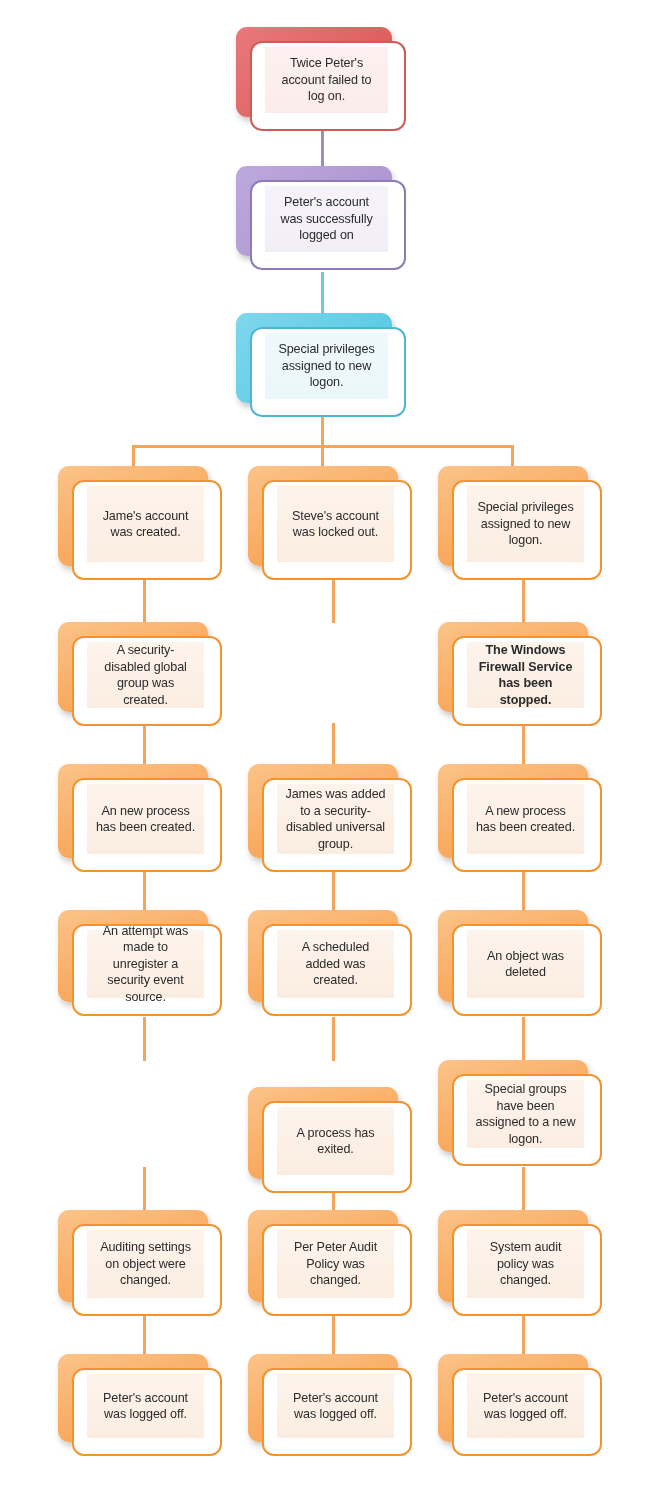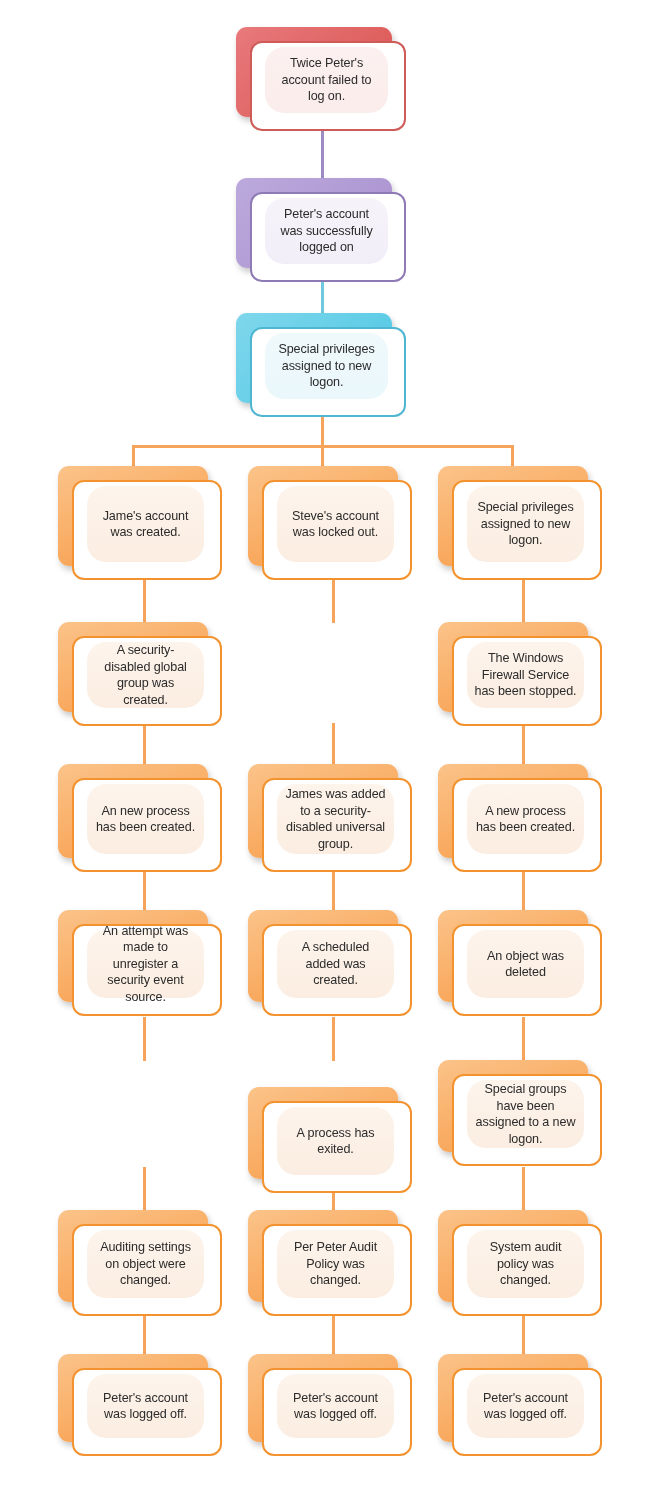--- a/index.html
+++ b/index.html
@@ -60,21 +60,21 @@
     display: flex;
     align-items: center;
     justify-content: center;
   }
   .node .inner {
     position: absolute;
     left: 4px;
     top: 4px;
     right: 16px;
     bottom: 16px;
-    border-radius: 19px;
+    border-radius: 0;
     background: linear-gradient(180deg,#FDF3EB 0%, #FBEDE2 100%);
     display: flex;
     align-items: center;
     justify-content: center;
     box-sizing: border-box;
     margin-left: 9px;
   }
   .node .label {
     display: block;
     width: 100%;
@@ -149,21 +149,21 @@
 
   <div class="node red" style="left:236px; top:27px; width:156px; height:90px;">
     <div class="plate"></div>
     <div class="card">
       <div class="inner">
         <span class="label">Twice Peter's account failed to log on.</span>
       </div>
     </div>
   </div>
 
-  <div class="node purple" style="left:236px; top:178px; width:156px; height:90px;">
+  <div class="node purple" style="left:236px; top:166px; width:156px; height:90px;">
     <div class="plate"></div>
     <div class="card">
       <div class="inner">
         <span class="label">Peter's account was successfully logged on</span>
       </div>
     </div>
   </div>
 
   <div class="node cyan" style="left:236px; top:313px; width:156px; height:90px;">
     <div class="plate"></div>
@@ -273,21 +273,21 @@
   </div>
 
   <div class="node orange" style="left:438px; top:466px; width:150px; height:100px;">
     <div class="plate"></div>
     <div class="card">
       <div class="inner">
         <span class="label">Special privileges assigned to new logon.</span>
       </div>
     </div>
   </div>
-  <div class="node orange" style="left:438px; top:622px; width:150px; height:90px;">
+  <div class="node orange" style="left:438px; top:622px; width:150px; height:90px;font-weight:bold;">
     <div class="plate"></div>
     <div class="card">
       <div class="inner">
         <span class="label">The Windows Firewall Service has been stopped.</span>
       </div>
     </div>
   </div>
   <div class="node orange" style="left:438px; top:764px; width:150px; height:94px;">
     <div class="plate"></div>
     <div class="card">

